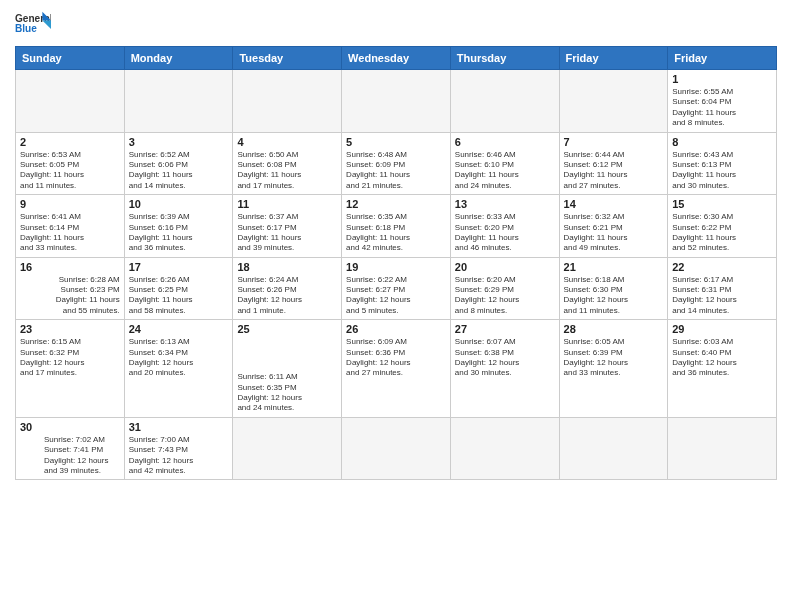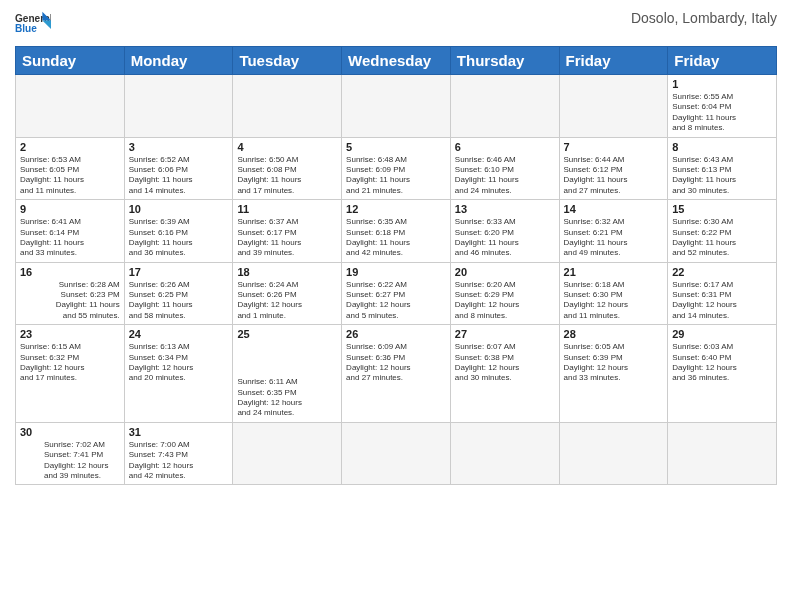--- a/index.html
+++ b/index.html
@@ -45,21 +45,21 @@
       color: #555;
     }
     .calendar {
       width: 100%;
       border-collapse: collapse;
       border: 1px solid #ccc;
     }
     .calendar th {
       background-color: #2e74c0;
       color: #fff;
-      font-size: 15px;
+      font-size: 11px;
       font-weight: bold;
       padding: 5px 6px;
       text-align: left;
       border: 1px solid #2261a8;
     }
     .calendar td {
       vertical-align: top;
       border: 1px solid #ccc;
       padding: 3px 4px;
       font-size: 8.5px;
@@ -93,21 +93,20 @@
   <div class="header">
     <div class="logo">
       <svg class="logo-icon" viewBox="0 0 50 38" xmlns="http://www.w3.org/2000/svg">
         <text x="0" y="16" font-size="14" font-weight="bold" fill="#333" font-family="Arial">General</text>
         <text x="0" y="30" font-size="14" font-weight="bold" fill="#1a6fc4" font-family="Arial">Blue</text>
         <polygon points="38,2 50,14 38,14" fill="#1a6fc4"></polygon>
         <polygon points="38,14 50,14 50,26" fill="#2e9ad0"></polygon>
       </svg>
     </div>
     <div class="title-block">
-      <h2>Dosolo, Lombardy, Italy</h2>
     </div>
   </div>
 
   <table class="calendar">
     <thead>
       <tr>
       <th>Sunday</th>
           <th>Monday</th>
           <th>Tuesday</th>
           <th>Wednesday</th>

